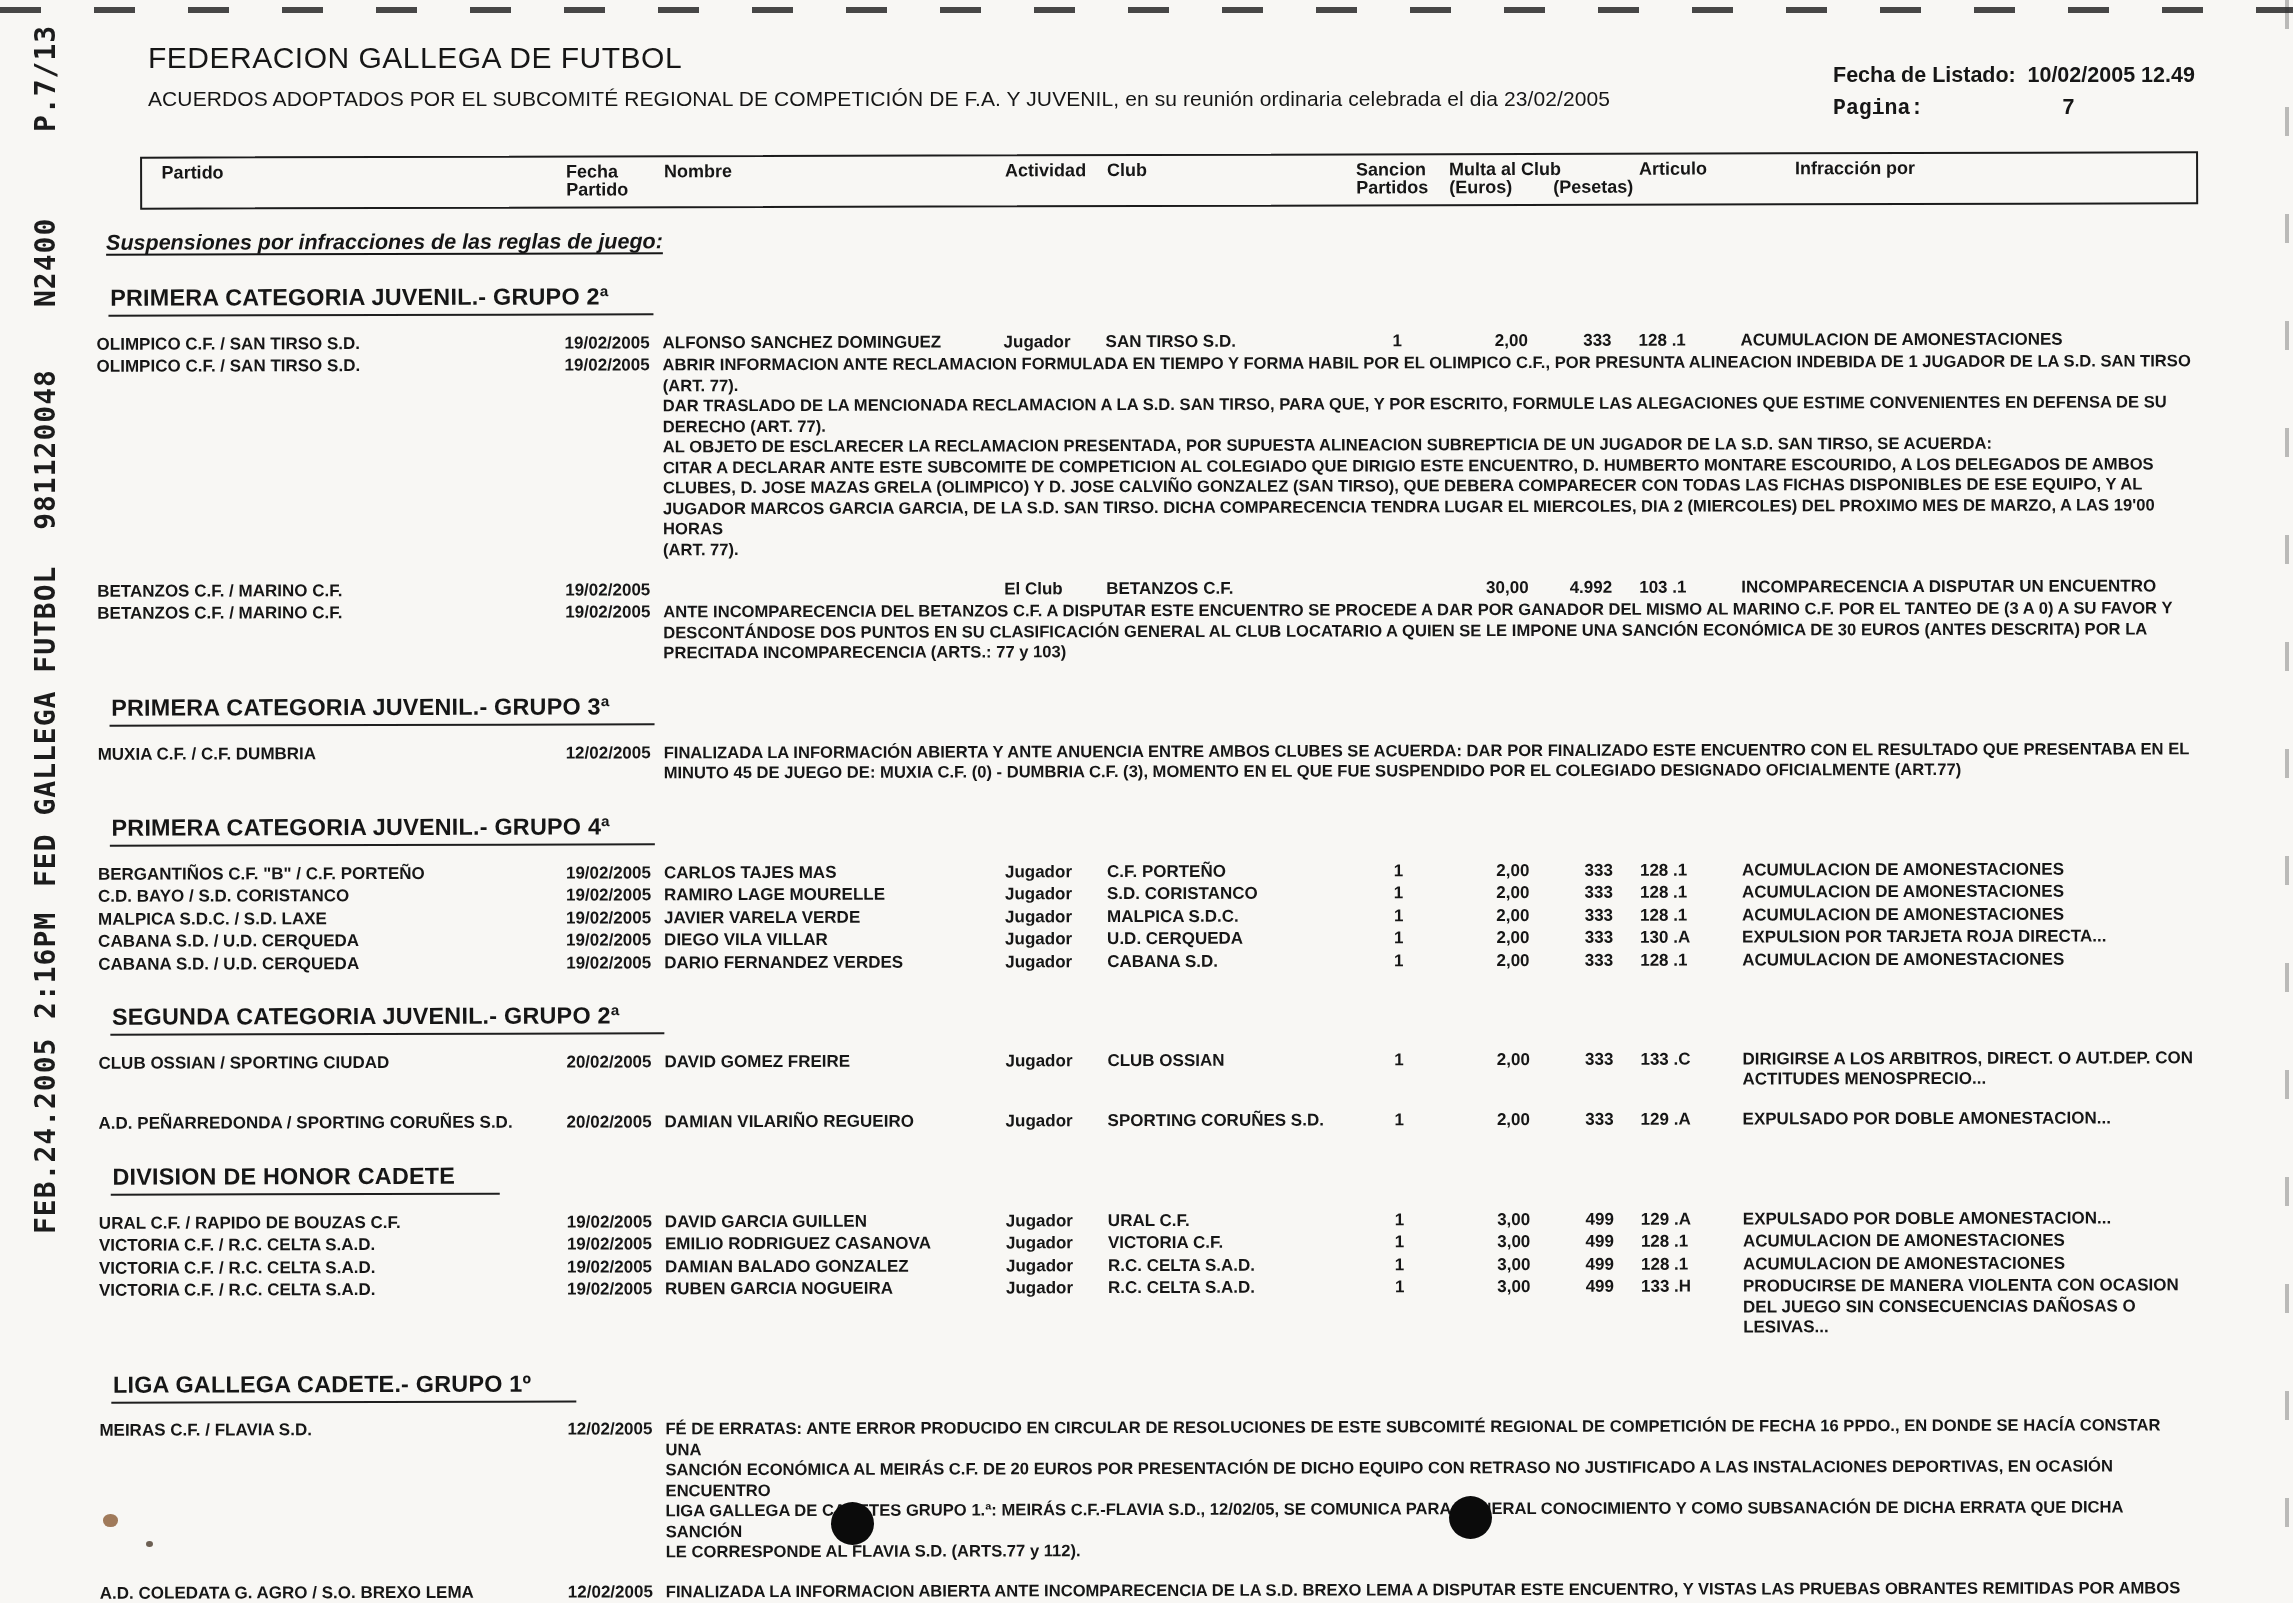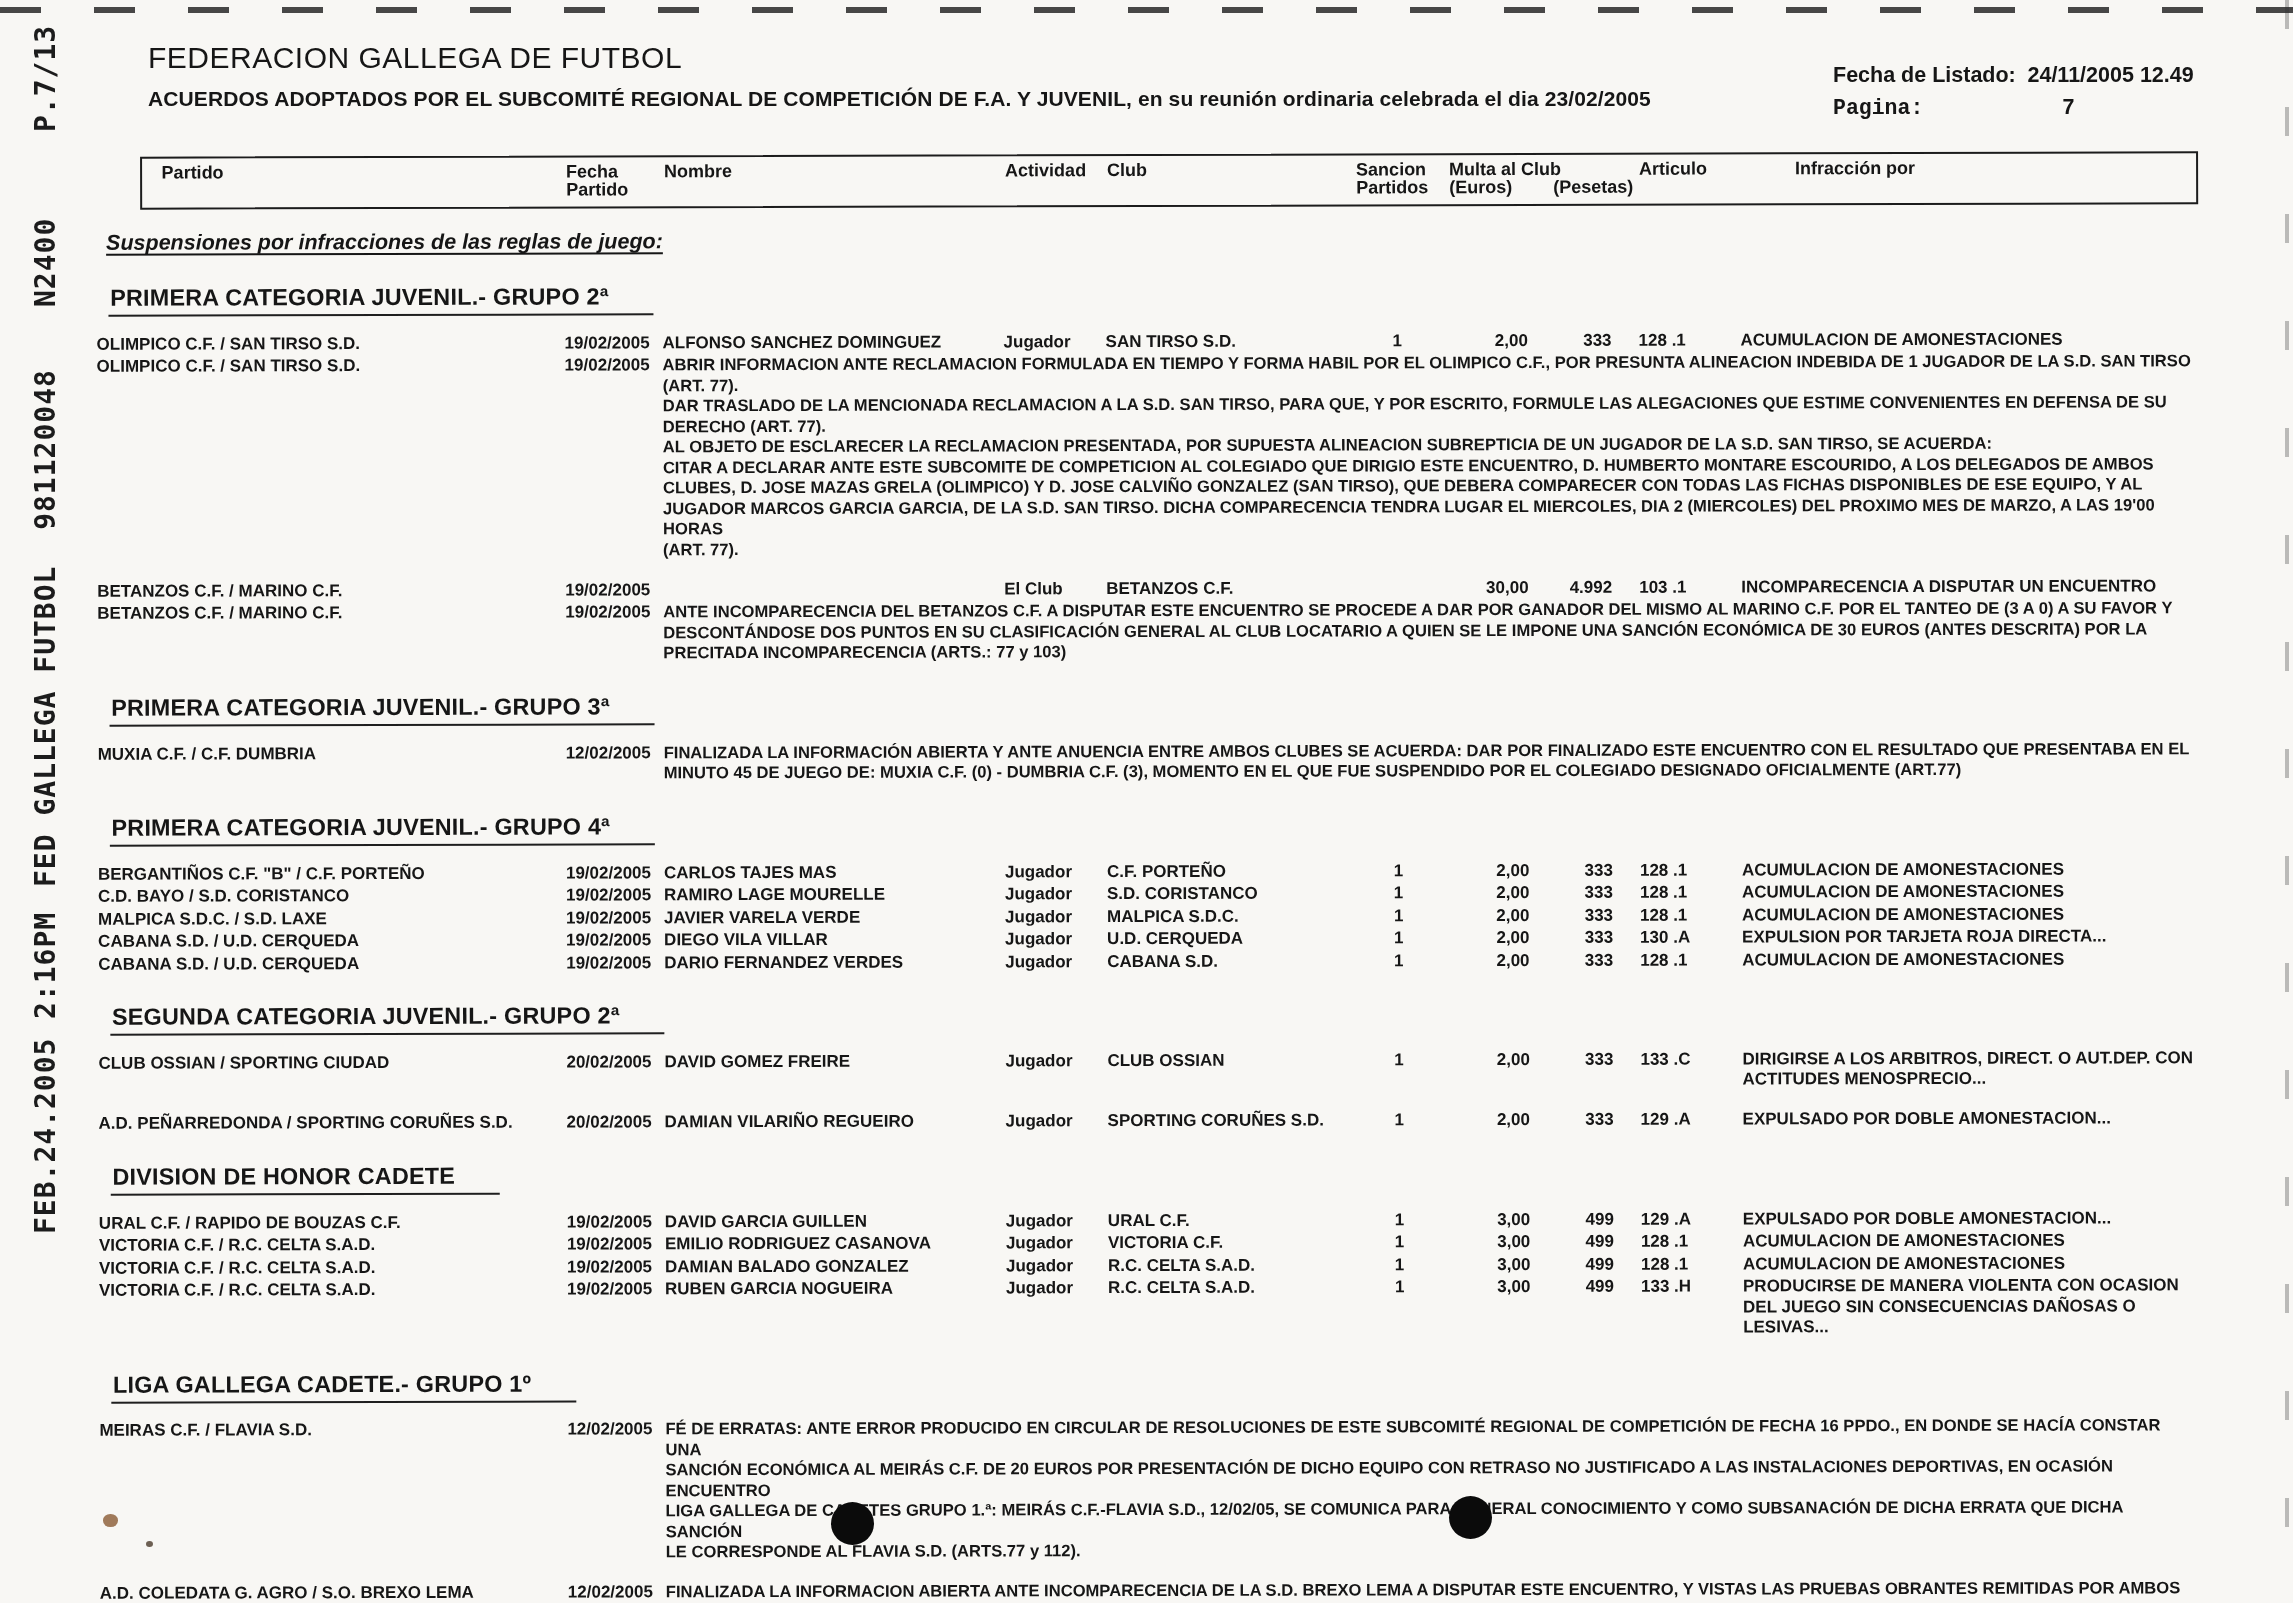--- a/index.html
+++ b/index.html
@@ -40,21 +40,21 @@
   }
   .fax-1 { top:132px; }
   .fax-2 { top:307px; }
   .fax-3 { top:887px; }
   .fax-4 { top:1019px; }
   .fax-5 { top:1234px; }
 
   
   .doc-header { position:absolute; top:41px; left:148px; right:78px; }
   .doc-title { font-size:30px; font-weight:400; letter-spacing:0.5px; }
-  .doc-subtitle { font-size:21px; font-weight:700; margin-top:11.7px; letter-spacing:0.1px; }
+  .doc-subtitle { font-size:21px; font-weight:400; margin-top:11.7px; letter-spacing:0.1px; }
   .meta { position:absolute; top:63px; left:1833px; width:302px; font-size:21.5px; font-weight:700; }
   .meta-row { display:flex; gap:11.7px; white-space:nowrap; }
   .meta-row.pagina { justify-content:flex-start; margin-top:7.8px;font-family:Liberation Mono, monospace; }
   .meta-row.pagina .meta-value { margin-left:127px; }
 
   
   .content { position:absolute; left:98px; top:154px; width:2107px; transform:rotate(-0.15deg); }
 
   .thead {
     margin-left:44px; width:2058px; box-sizing:border-box;
@@ -112,21 +112,21 @@
   <span class="fax-item fax-5">FEB.24.2005</span>
 
   <div class="doc-header">
     <div class="doc-title">FEDERACION GALLEGA DE FUTBOL</div>
     <div class="doc-subtitle">ACUERDOS ADOPTADOS POR EL SUBCOMITÉ REGIONAL DE COMPETICIÓN DE F.A. Y JUVENIL, en su reunión ordinaria celebrada el dia 23/02/2005</div>
   </div>
 
   <div class="meta">
     <div class="meta-row">
       <span>Fecha de Listado:</span>
-      <span class="meta-value">24/11/2005 12.49</span>
+      <span class="meta-value">10/02/2005 12.49</span>
     </div>
     <div class="meta-row pagina">
       <span>Pagina:</span>
       <span class="meta-value">7</span>
     </div>
   </div>
 
   <div class="content">
 
     <div class="thead">

